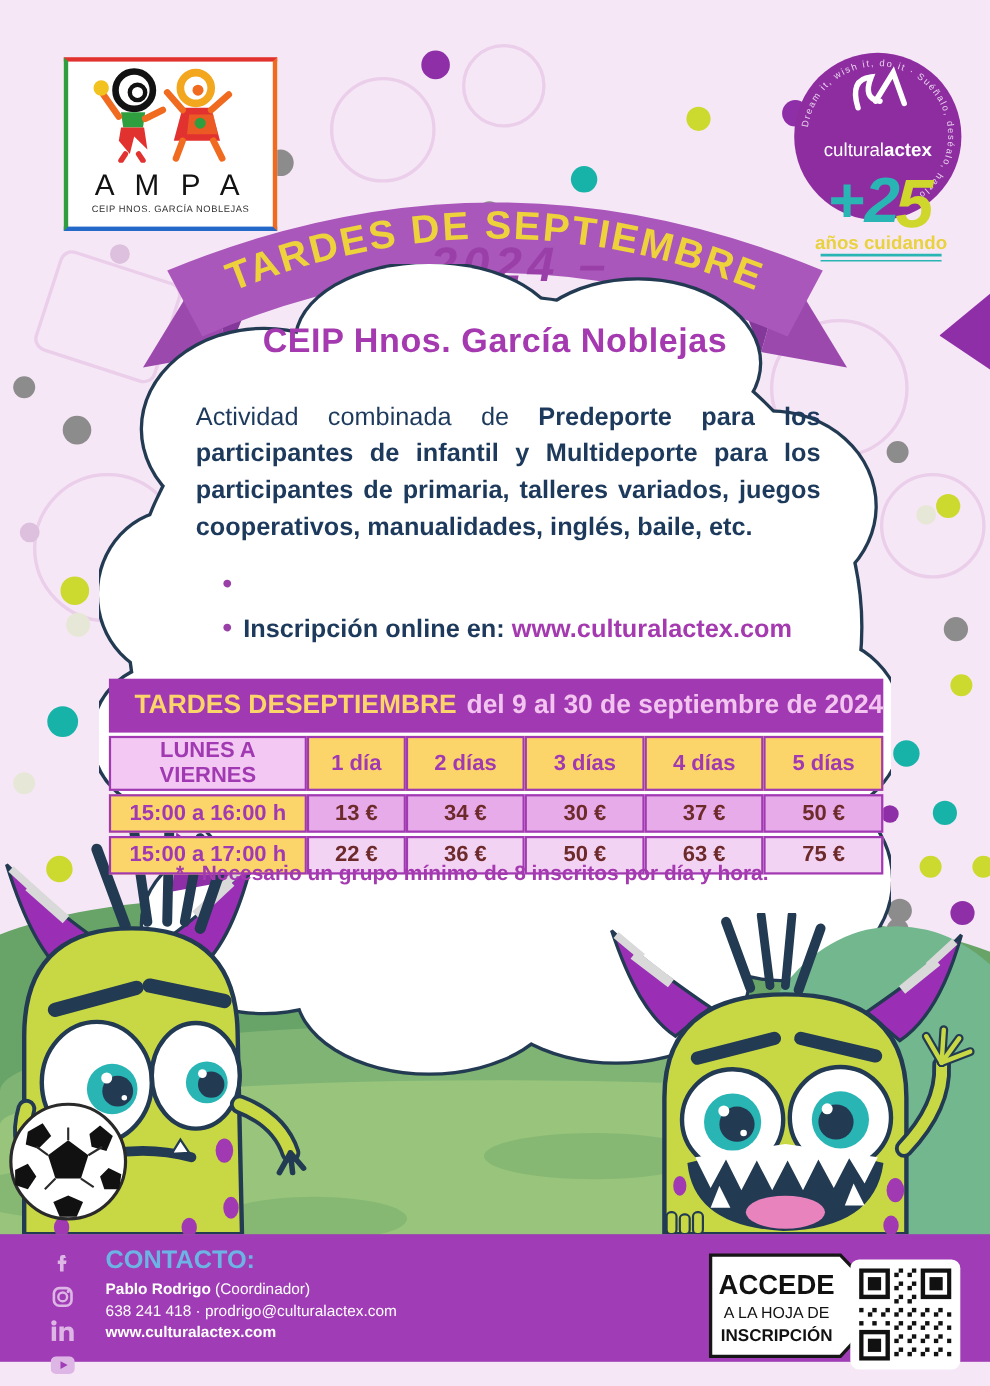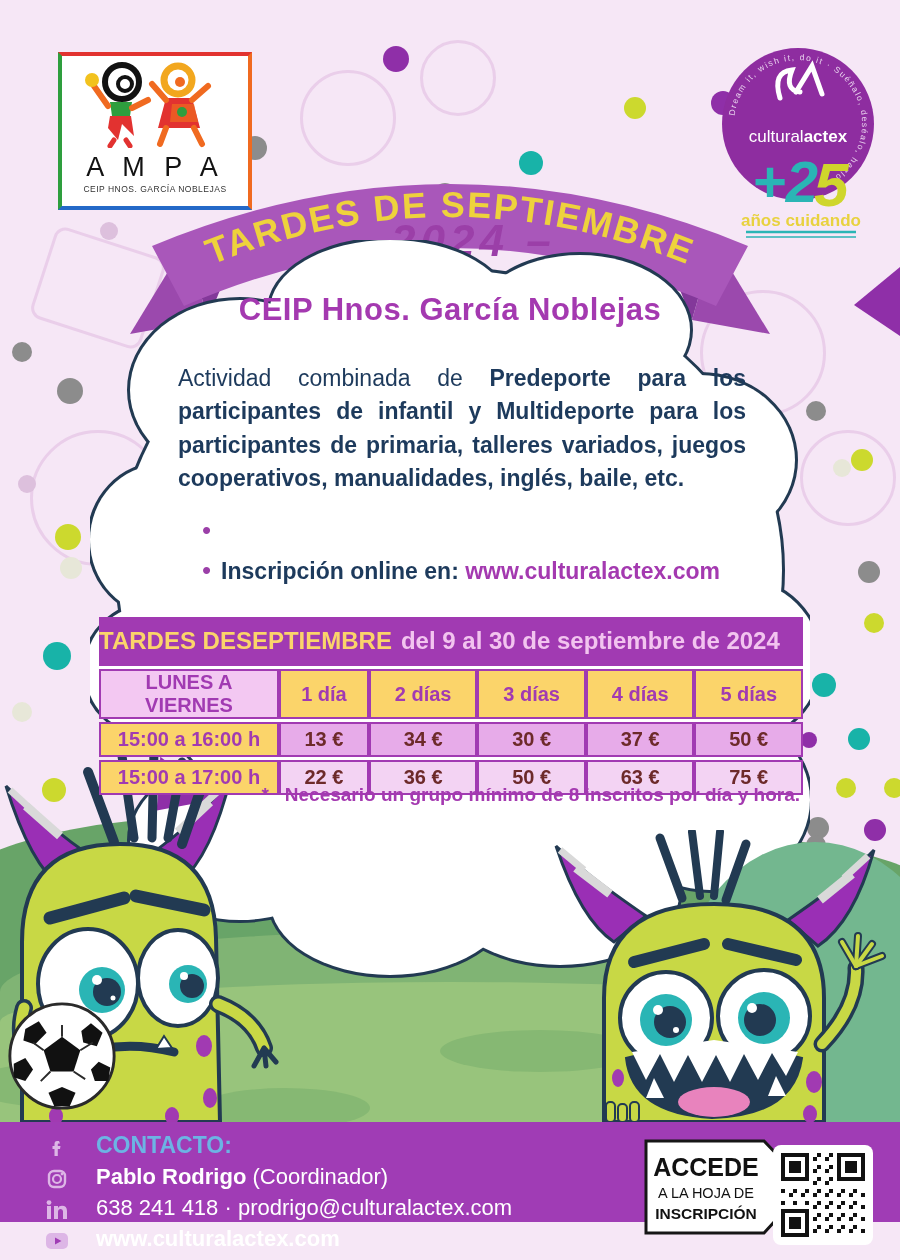--- a/index.html
+++ b/index.html
@@ -44,51 +44,51 @@
     font-size:31px;font-weight:bold;letter-spacing:.5px;}
   .intro{left:178px;top:362px;width:568px;color:var(--body-navy);font-size:23px;
     line-height:1.45;text-align:justify;}
   .bullets{left:202px;top:510px;width:552px;color:var(--body-navy);font-size:23px;line-height:1.55;}
   .bullets .row{display:flex;align-items:baseline;}
   .bullet-dot{color:var(--year-purple);font-size:26px;margin-right:10px;}
   .b{font-weight:bold;}
   .link{color:var(--link-purple);font-weight:bold;}
   
   .pricing{position:absolute;left:99px;top:617px;width:704px;z-index:10;}
-  .pricing-header{background:var(--accent-purple);text-align:left;padding:10px 0 11px;
+  .pricing-header{background:var(--accent-purple);text-align:right;padding:10px 0 11px;
     font-weight:bold;font-size:24px;}
   .pricing-header .hl{color:var(--table-yellow);}
   .pricing-header .rest{color:#f2c4ef;margin-left:9px;}
   table.price{border-collapse:separate;border-spacing:0 3px;width:100%;margin-top:0;}
   table.price td,table.price th{border:2px solid var(--accent-purple);height:31px;
     text-align:center;font-weight:bold;font-size:20px;padding:0 2px;}
   th.lbl{background:var(--label-pink);color:var(--accent-purple);width:172px;font-size:19px;}
   th.day{background:var(--table-yellow);color:var(--accent-purple);}
   td.time{background:var(--table-yellow);color:var(--accent-purple);font-size:19px;}
   tr.r1 td.pr{background:var(--row-pink-dark);color:var(--price-maroon);}
   tr.r2 td.pr{background:var(--row-pink-light);color:var(--price-maroon);}
-  .footnote{position:absolute;left:160px;right:100px;top:784px;z-index:10;text-align:right;
+  .footnote{position:absolute;left:160px;right:100px;top:784px;z-index:10;text-align:left;
     color:var(--link-purple);font-weight:bold;font-size:19px;}
   .footnote .mark{margin-right:16px;}
   
   .hill{position:absolute;background:#68a468;border-radius:50%;z-index:5;}
   .grass-band{position:absolute;left:0;right:0;z-index:5;}
   .patch{position:absolute;background:#86b873;border-radius:50%;z-index:5;}
   .bush{position:absolute;right:-55px;top:842px;width:280px;height:340px;background:#73b78f;
     border-radius:50%;z-index:7;}
   .monster{position:absolute;z-index:8;}
   .ball{position:absolute;left:6px;top:1000px;z-index:9;}
   
-  .footer{position:absolute;left:0;top:1122px;width:900px;height:100px;
+  .footer{position:absolute;left:0;top:1122px;width:900px;height:116px;
     background:var(--footer-purple);z-index:12;}
   .social{position:absolute;left:46px;top:15px;display:flex;flex-direction:column;gap:9px;}
   .social .ic{width:22px;height:22px;display:flex;align-items:center;justify-content:center;}
   .contact{position:absolute;left:96px;top:10px;color:#fff;}
   .contact-label{color:var(--contact-blue);font-weight:bold;font-size:23px;margin-bottom:3px;}
-  .contact-line{font-size:22px;line-height:1.4;}
+  .contact-line{font-size:14px;line-height:1.4;}
   .cta{position:absolute;left:644px;top:17px;}
   .qr-box{position:absolute;left:773px;top:23px;width:100px;height:100px;background:#fff;
     border-radius:8px;display:flex;align-items:center;justify-content:center;}
 </style>
 </head>
 <body>
 
 <div class="poster">
 
   <div class="doodle circ" style="left:300px;top:70px;width:90px;height:90px;"></div>

